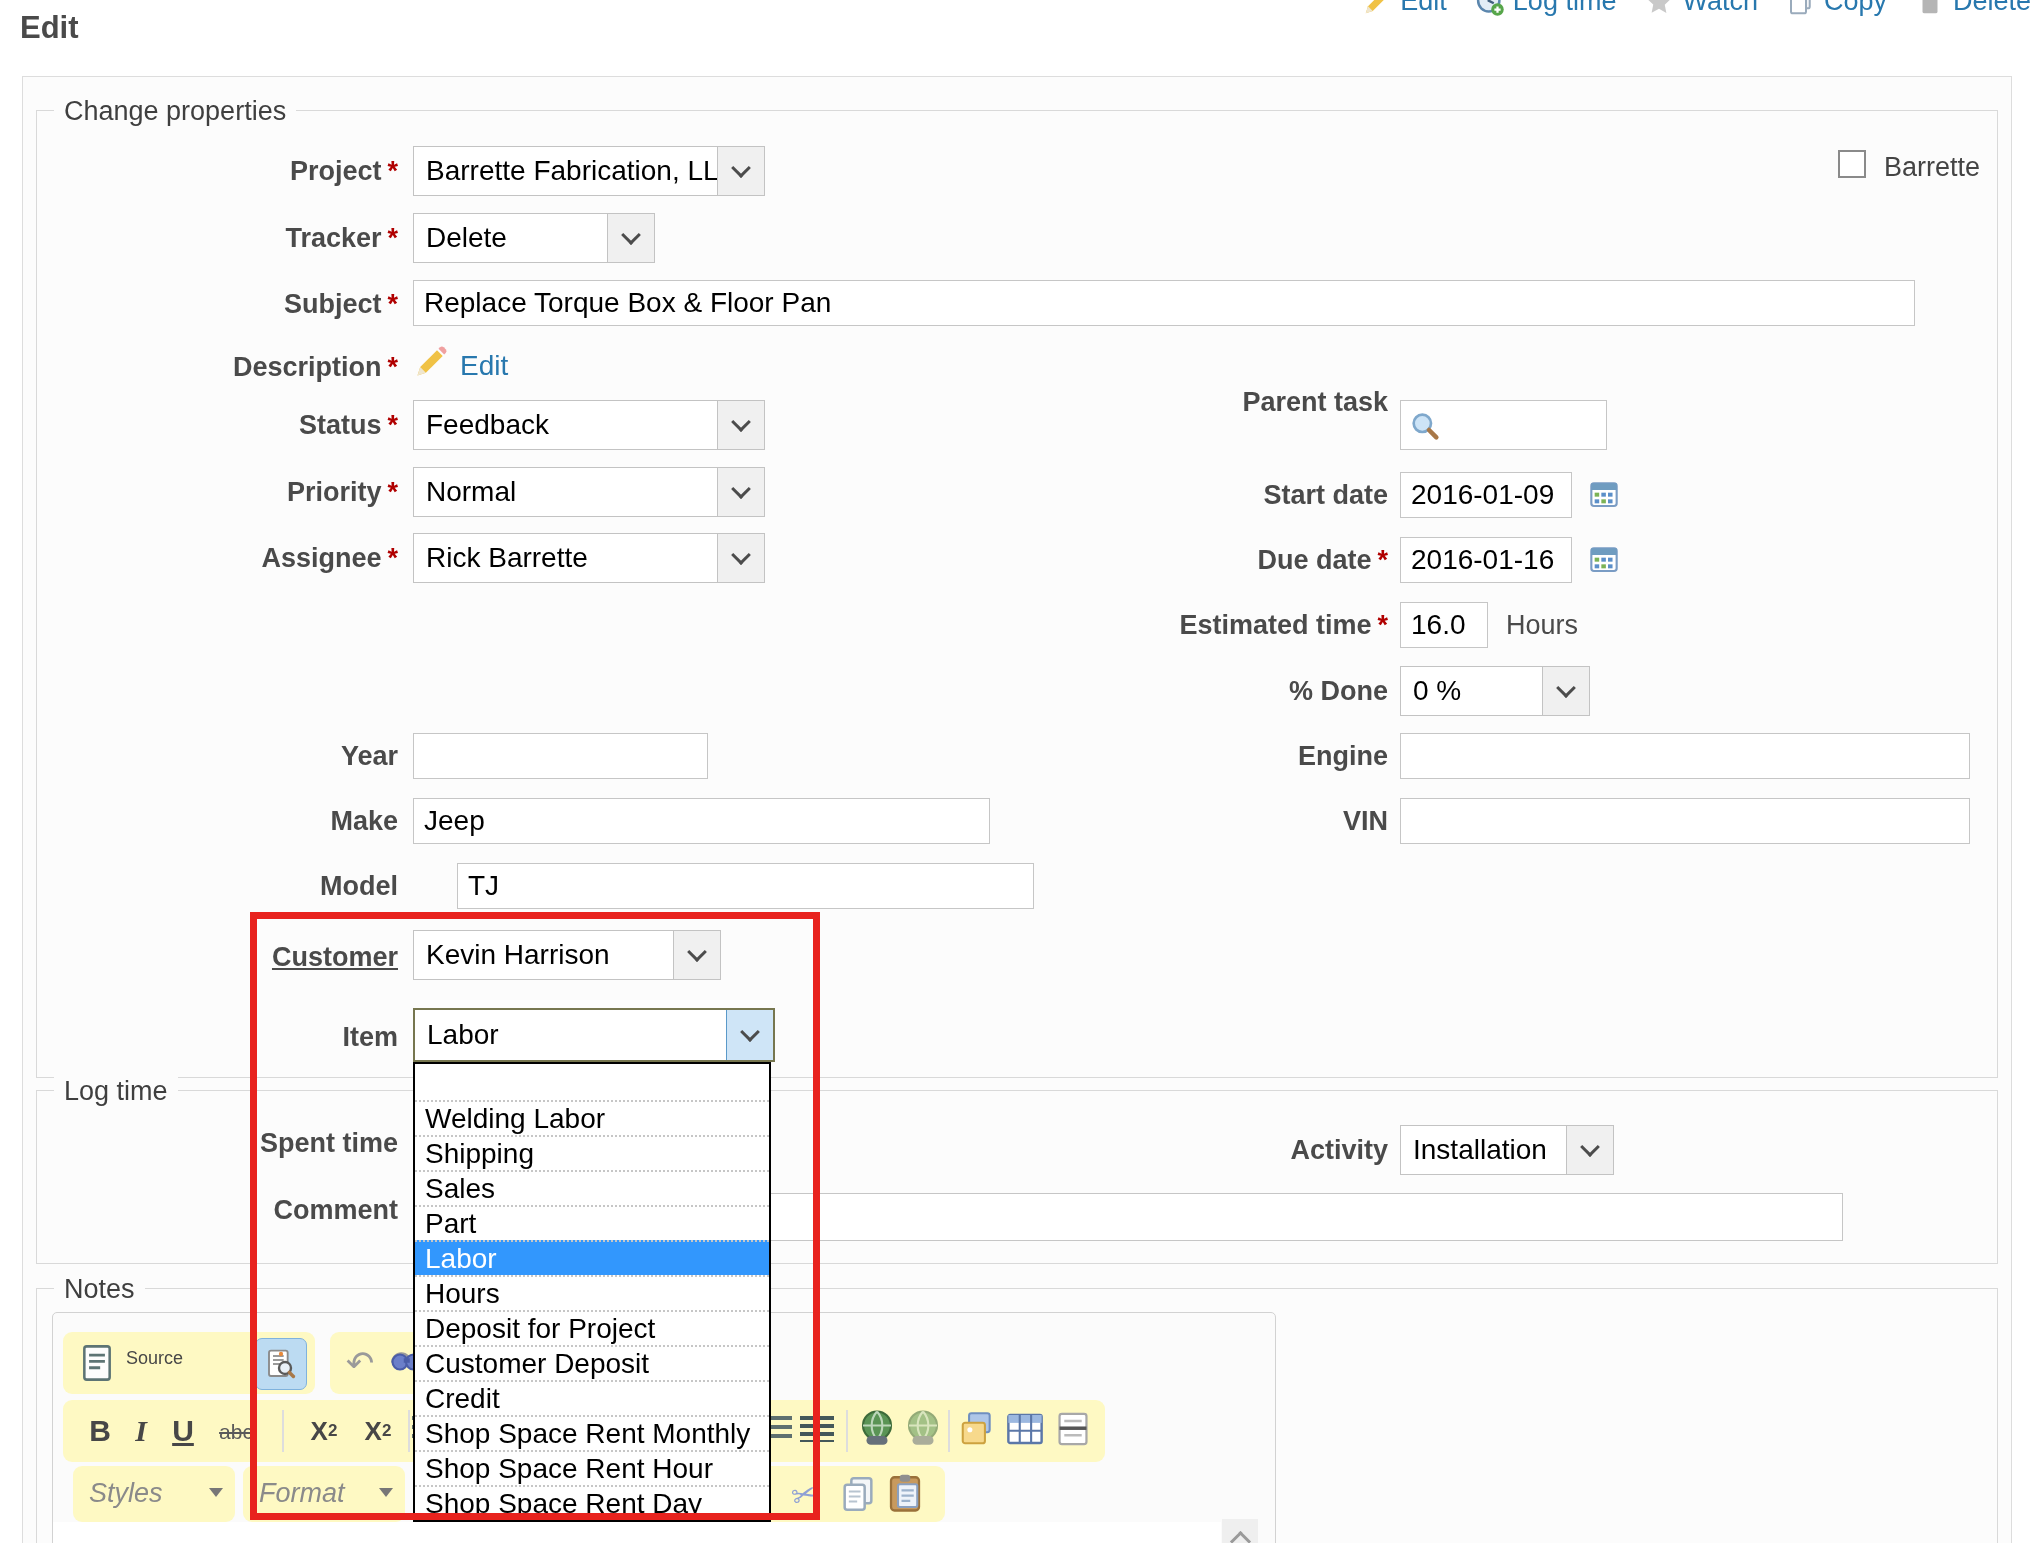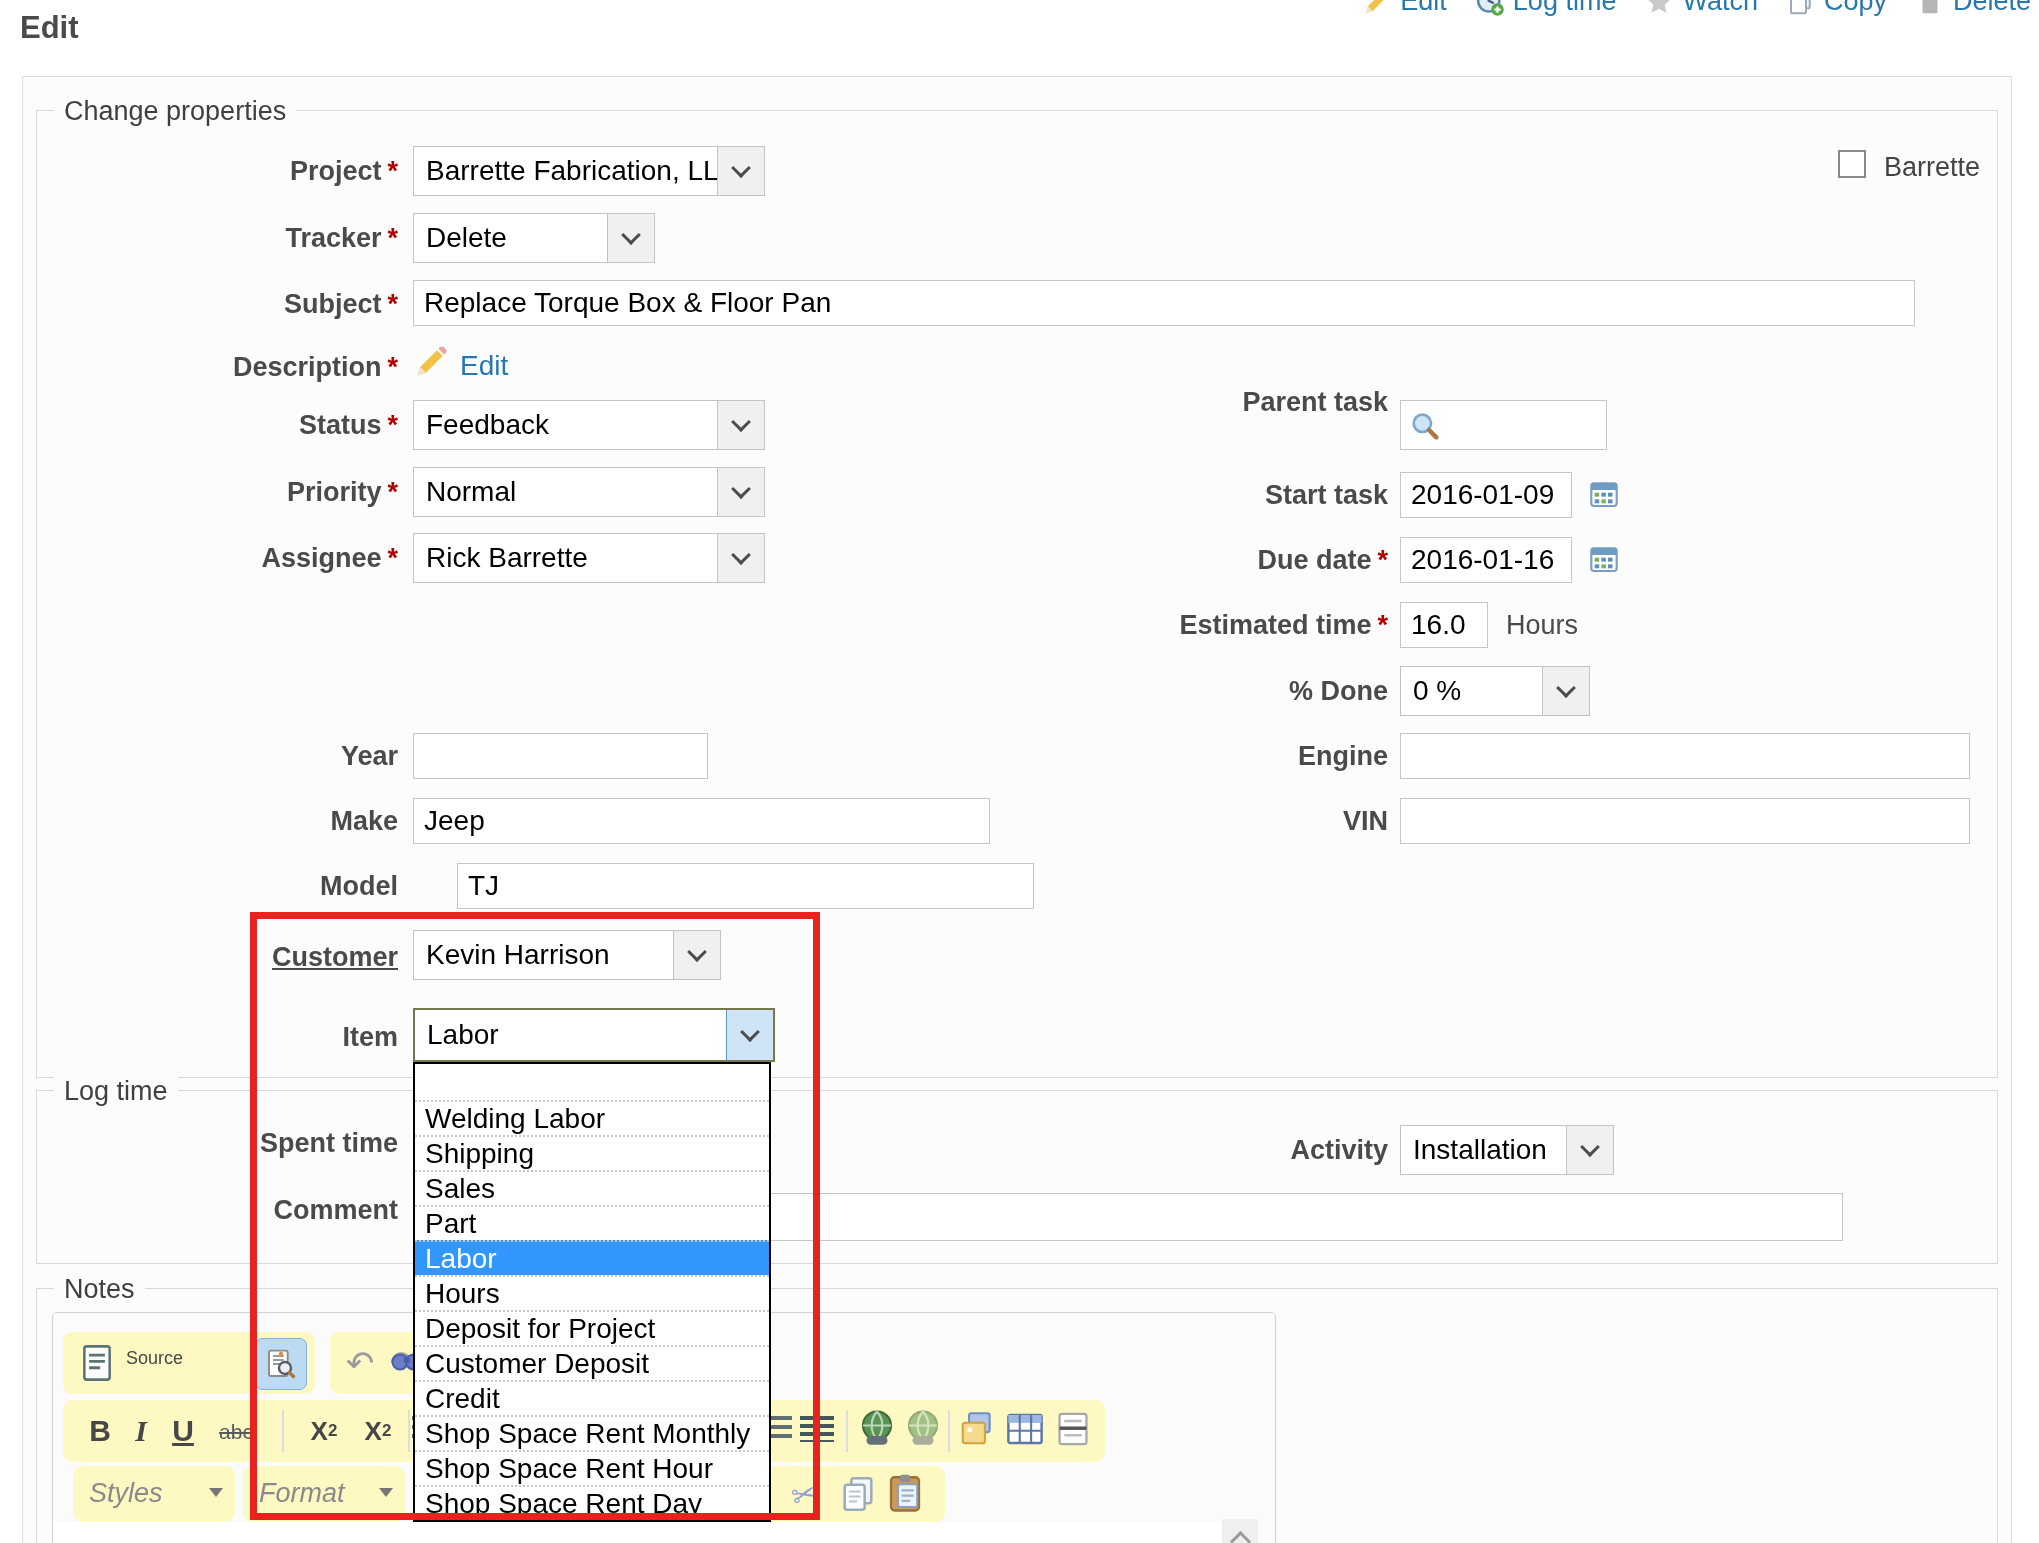--- a/index.html
+++ b/index.html
@@ -136,21 +136,21 @@
   <div class="lbl" style="top:410px;"><span>Status</span><em class="req">*</em></div>
   <div class="lbl" style="top:477px;"><span>Priority</span><em class="req">*</em></div>
   <div class="lbl" style="top:543px;"><span>Assignee</span><em class="req">*</em></div>
   <div class="lbl" style="top:741px;"><span>Year</span></div>
   <div class="lbl" style="top:806px;"><span>Make</span></div>
   <div class="lbl" style="top:871px;"><span>Model</span></div>
   <div class="lbl" style="top:942px;text-decoration:underline;"><span>Customer</span></div>
   <div class="lbl" style="top:1022px;"><span>Item</span></div>
 
   <div class="lbl lblr" style="top:387px;"><span>Parent task</span></div>
-  <div class="lbl lblr" style="top:480px;"><span>Start task</span></div>
+  <div class="lbl lblr" style="top:480px;"><span>Start date</span></div>
   <div class="lbl lblr" style="top:545px;"><span>Due date</span><em class="req">*</em></div>
   <div class="lbl lblr" style="top:610px;"><span>Estimated time</span><em class="req">*</em></div>
   <div class="lbl lblr" style="top:676px;"><span>% Done</span></div>
   <div class="lbl lblr" style="top:741px;"><span>Engine</span></div>
   <div class="lbl lblr" style="top:806px;"><span>VIN</span></div>
 
   <div class="sel" style="left:413px;top:146px;width:352px;height:50px;">
     <span class="sval">Barrette Fabrication, LLC</span>
     <span class="sbtn">
         <i class="chev"></i>

